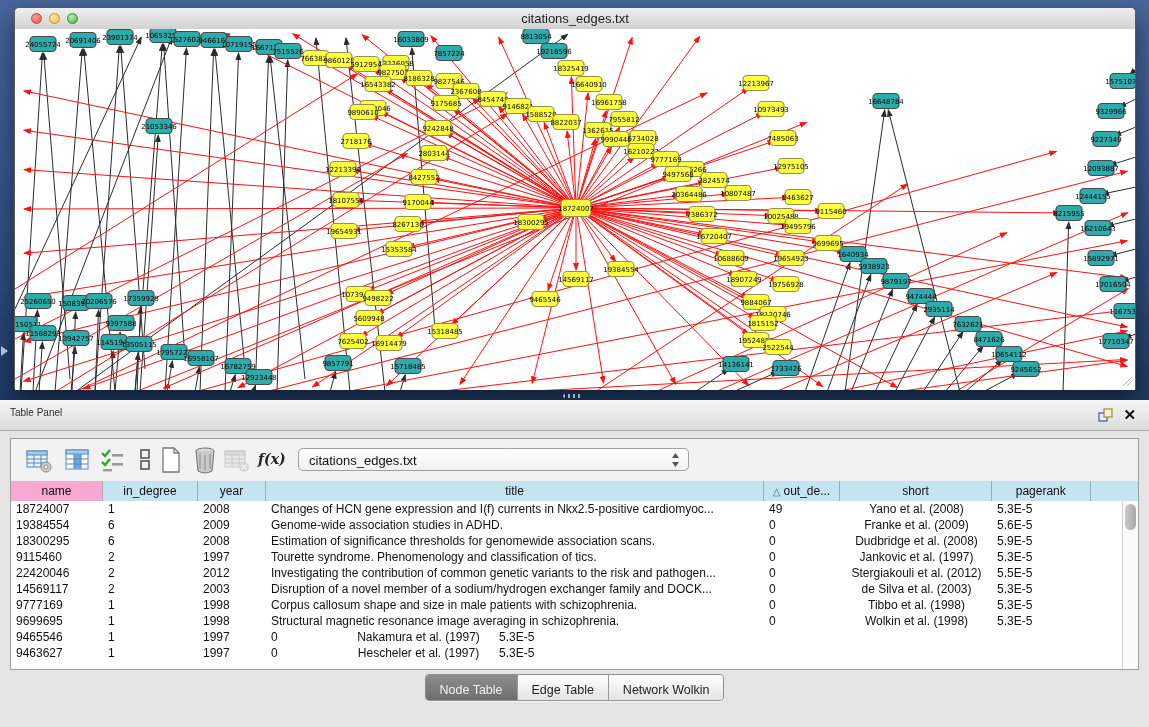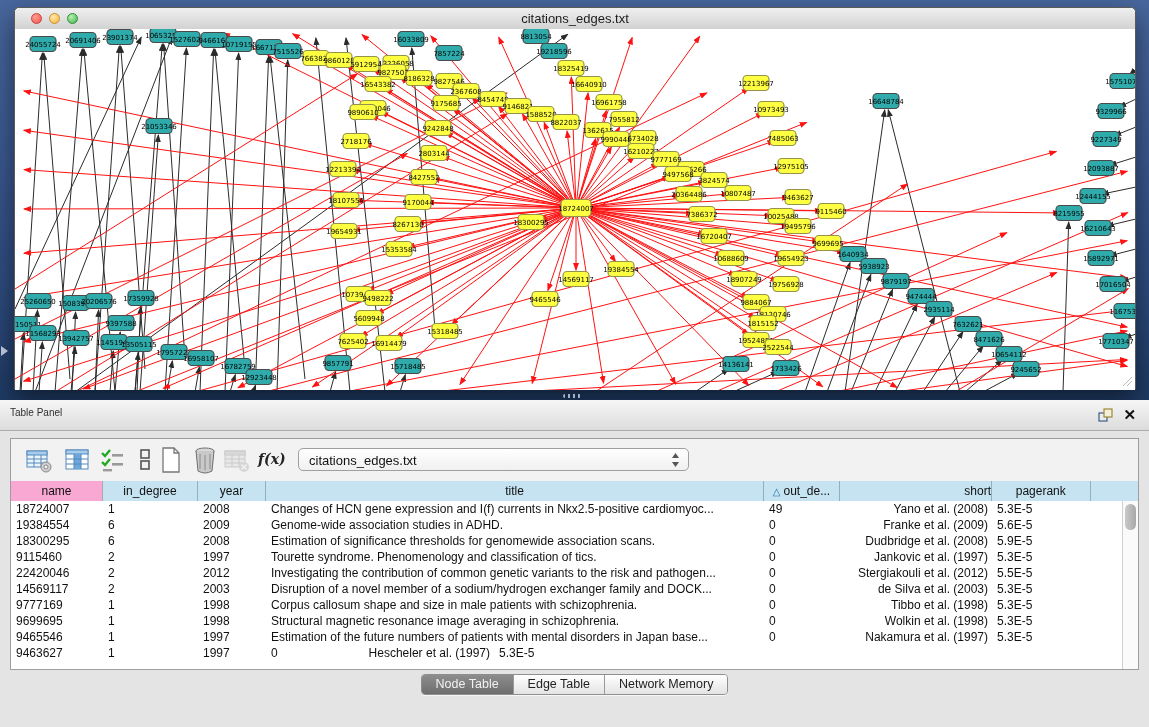--- a/index.html
+++ b/index.html
@@ -48,30 +48,30 @@
   .hc{box-sizing:border-box;border-right:1px solid #8fb0c2;background:#c5e3f1;
     font-size:12px;color:#111;text-align:center;line-height:20px;height:20px;
     white-space:nowrap;overflow:hidden;flex:0 0 auto;cursor:pointer;}
   .hc.gray{background:#f9a8d4;border-right:1px solid #aaa;}
   .hc.fill{flex:1 1 auto;border-right:none;}
   .sortch{color:#2277aa;font-size:10px;margin-right:3px;}
   #tbody{position:absolute;left:0;top:62px;right:16px;bottom:0;overflow:hidden;background:#fff;}
   .trow{display:flex;height:16px;font-size:12px;color:#111;cursor:default;}
   .td{box-sizing:border-box;padding:1px 4px 0 5px;white-space:nowrap;overflow:hidden;flex:0 0 auto;}
   .c0{width:92px;}.c1{width:95px;}.c2{width:68px;}.c3{width:498px;}.c4{width:76px;}
-  .c5{width:152px;text-align:right;}.c6{flex:1 1 auto;}
+  .c5{width:152px;text-align:center;}.c6{flex:1 1 auto;}
   #vscroll{position:absolute;right:0;top:62px;bottom:0;width:16px;background:#fafafa;
     border-left:1px solid #d0d0d0;box-sizing:border-box;}
   #vthumb{position:absolute;left:2px;top:3px;width:11px;height:26px;border-radius:6px;
     background:linear-gradient(90deg,#c9c9c9,#a8a8a8);cursor:pointer;}
   
   #tabs{position:absolute;left:0;right:0;top:274px;text-align:center;}
   #seg{display:inline-flex;border:1px solid #8f8f8f;border-radius:4px;overflow:hidden;
     box-shadow:0 1px 0 rgba(255,255,255,.7);}
-  .segb{padding:2px 14px 3px 14px;font-size:12.5px;background:linear-gradient(180deg,#ffffff,#e3e3e3);
+  .segb{padding:8px 14px 3px 14px;font-size:12.5px;background:linear-gradient(180deg,#ffffff,#e3e3e3);
     color:#222;border-right:1px solid #9a9a9a;cursor:pointer;white-space:nowrap;}
   .segb:last-child{border-right:none;}
   .segb.active{background:linear-gradient(180deg,#8d8d8d,#6e6e6e);color:#f2f2f2;}
   
   #status{position:absolute;left:0;right:0;bottom:0;height:26px;border-top:1px solid #cecece;}
   #mem{position:absolute;right:40px;top:7px;font-size:11.5px;color:#222;}
   #memdot{position:absolute;right:18px;top:6px;width:14px;height:14px;border-radius:50%;
     background:radial-gradient(circle at 35% 30%,#8fe08f,#3cb53c);border:1px solid #2c8a2c;box-sizing:border-box;}
 </style>
 </head>
@@ -922,21 +922,20 @@
           <div class="td c2">1998</div>
           <div class="td c3">Structural magnetic resonance image averaging in schizophrenia.</div>
           <div class="td c4">0</div>
           <div class="td c5">Wolkin et al. (1998)</div>
           <div class="td c6">5.3E-5</div>
         </div>
         <div class="trow">
           <div class="td c0">9465546</div>
           <div class="td c1">1</div>
           <div class="td c2">1997</div>
-          <div class="td c3">Estimation of the future numbers of patients with mental disorders in Japan base...</div>
           <div class="td c4">0</div>
           <div class="td c5">Nakamura et al. (1997)</div>
           <div class="td c6">5.3E-5</div>
         </div>
         <div class="trow">
           <div class="td c0">9463627</div>
           <div class="td c1">1</div>
           <div class="td c2">1997</div>
           <div class="td c4">0</div>
           <div class="td c5">Hescheler et al. (1997)</div>
@@ -944,16 +943,16 @@
         </div>
       </div>
     <div id="vscroll">
       <div id="vthumb"></div>
     </div>
   </div>
 
   <div id="tabs"><div id="seg">
         <span class="segb active">Node Table</span>
         <span class="segb">Edge Table</span>
-        <span class="segb">Network Memory</span>
+        <span class="segb">Network Wolkin</span>
       </div></div>
 
 </div>
 
 </body></html>

